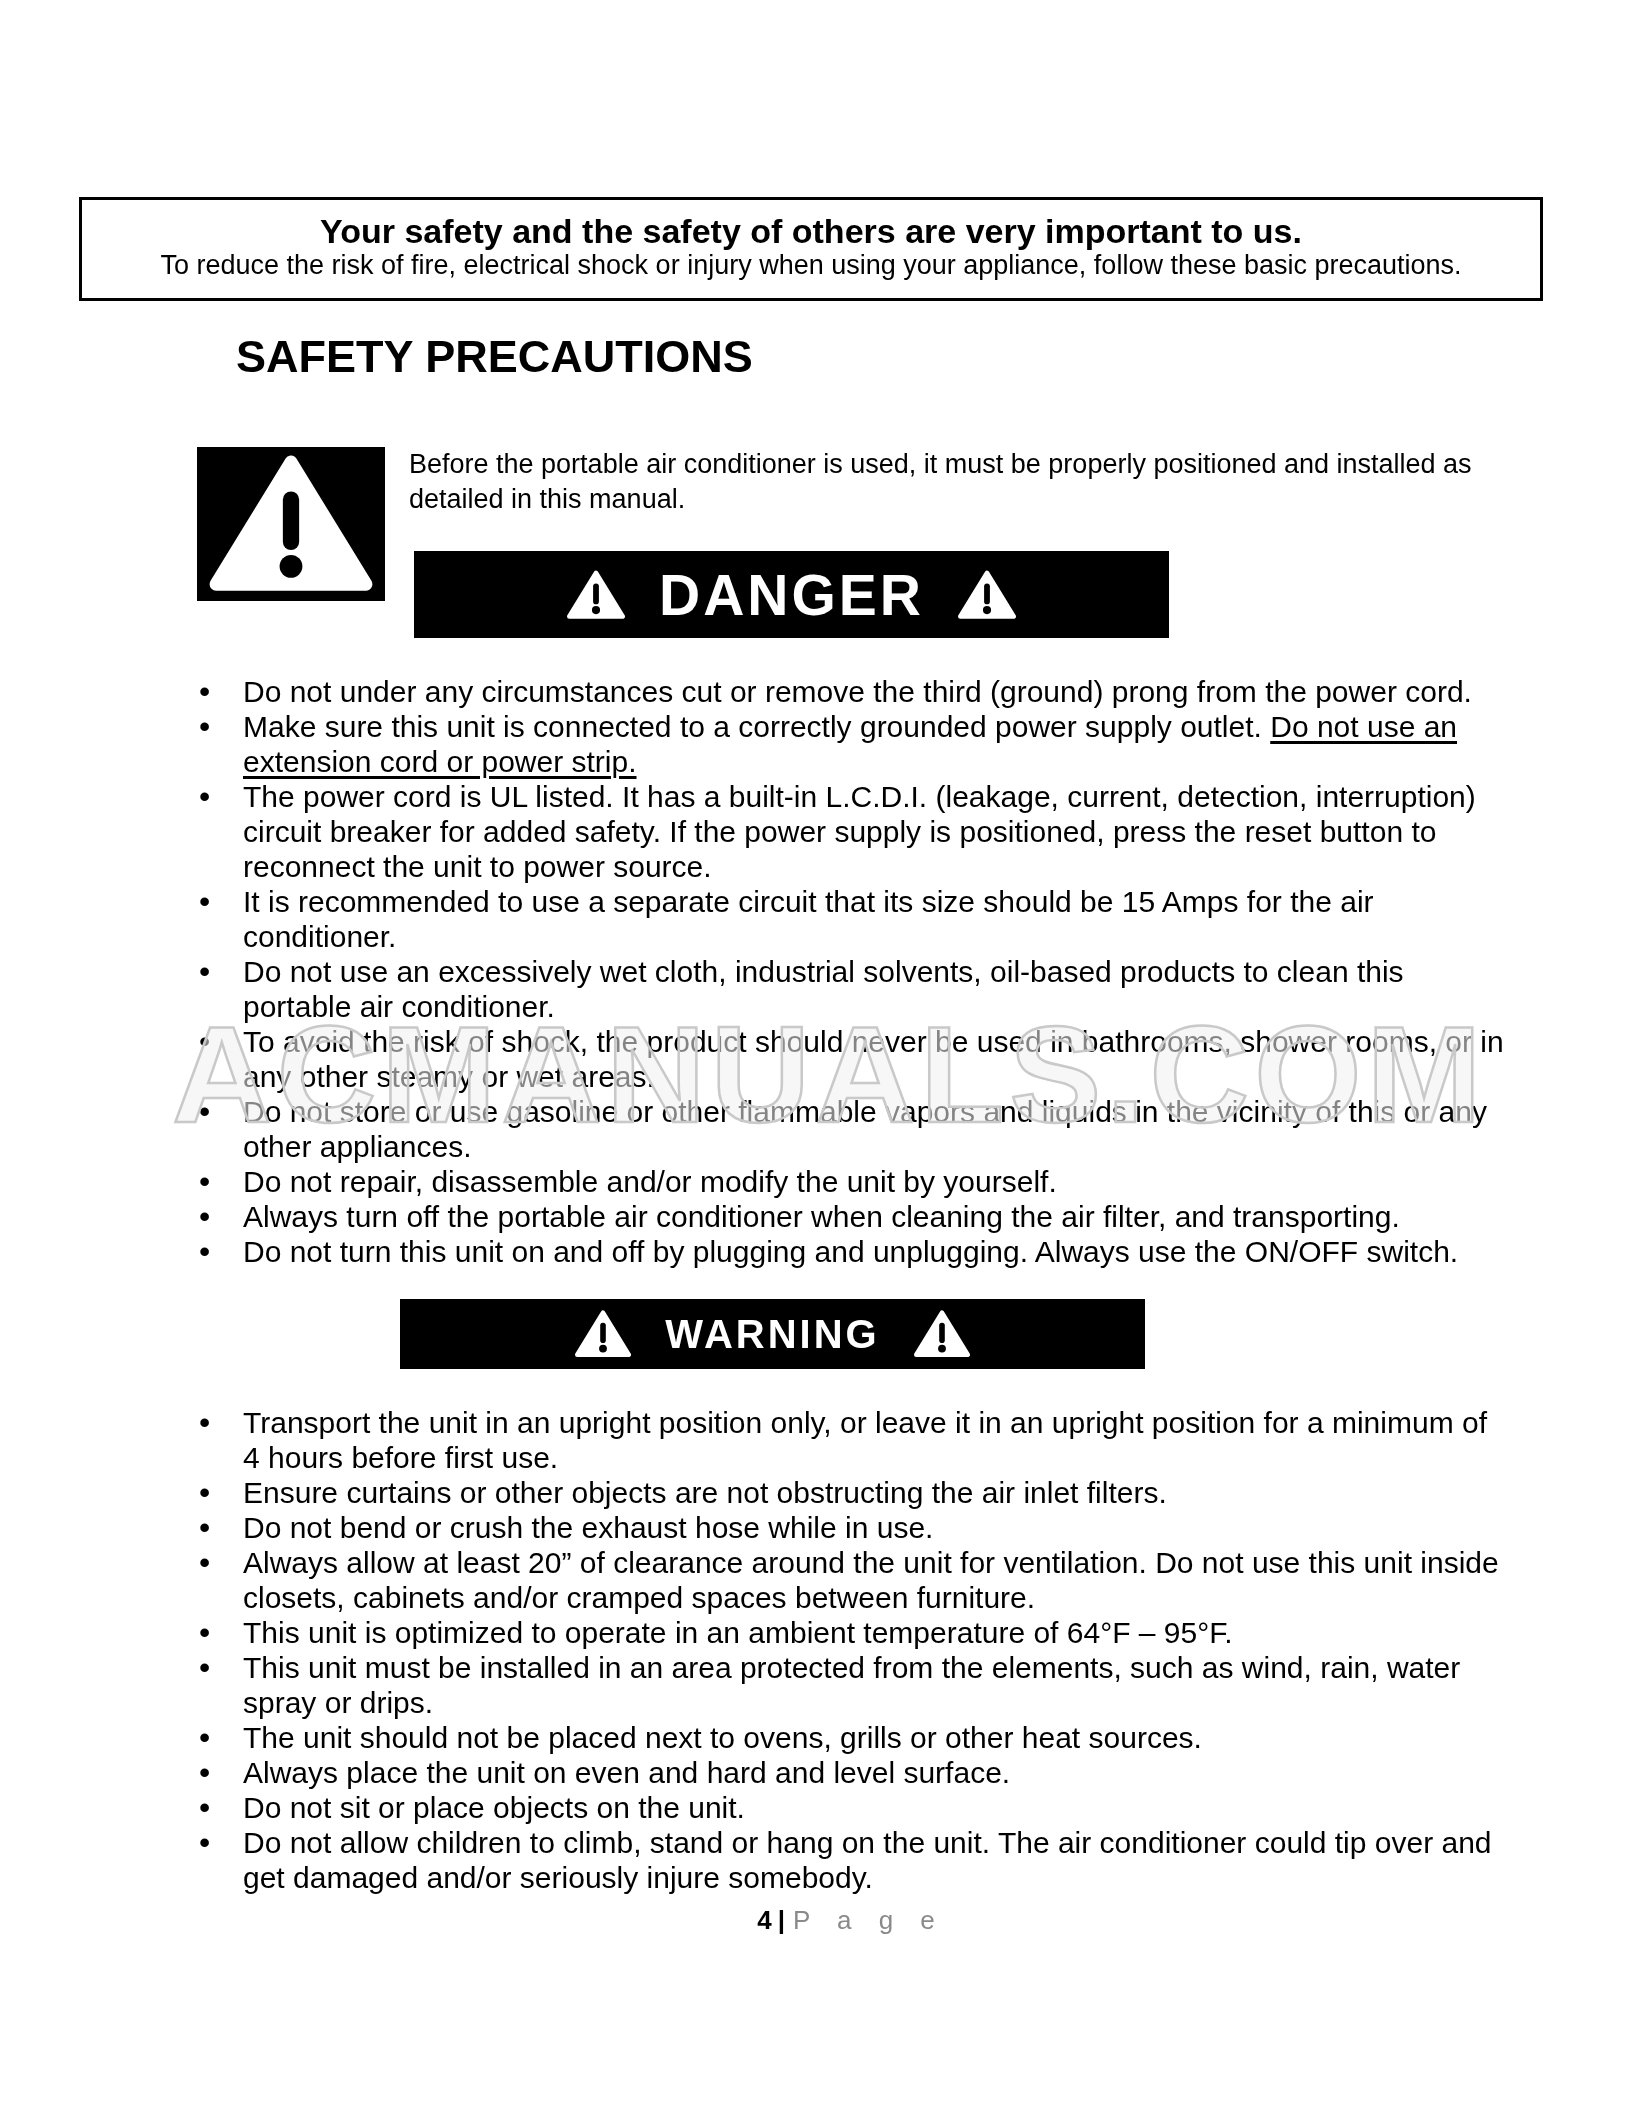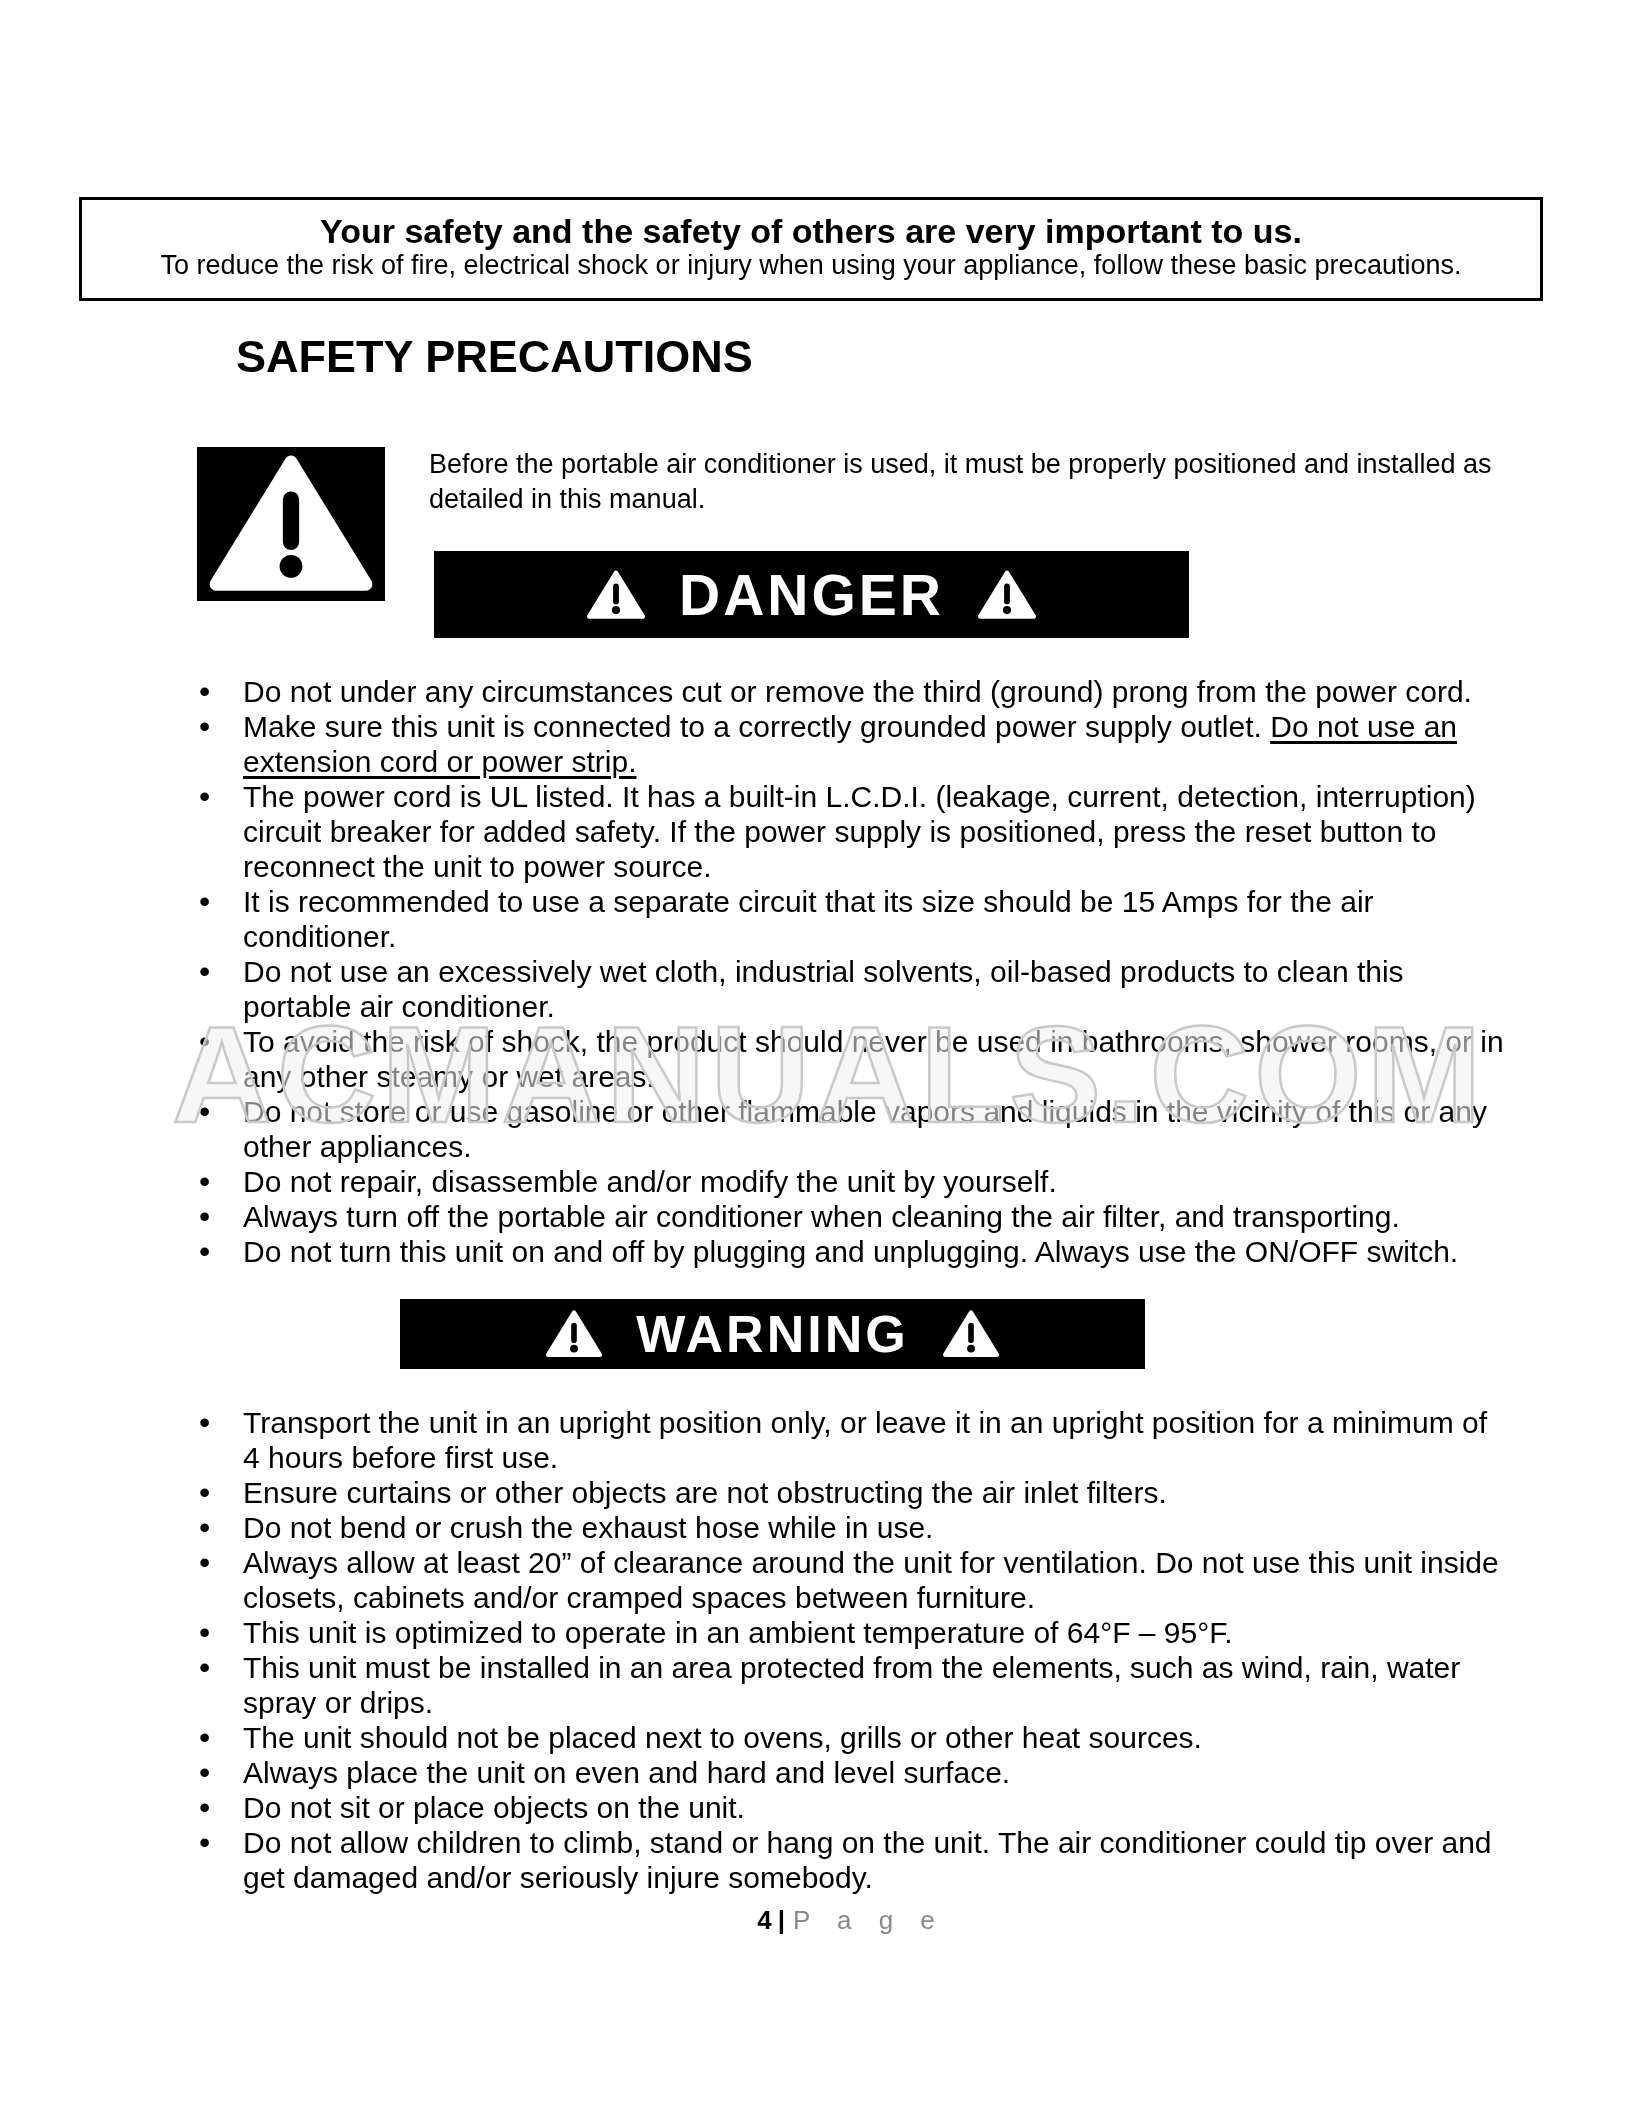--- a/index.html
+++ b/index.html
@@ -31,21 +31,21 @@
 
   h1.page-title {
     margin-top: 30px;
     font-size: 45px;
     font-weight: bold;
     letter-spacing: 0px;
     margin-left: 39px;
   }
 
   
-  .intro-row { margin-top: 64px; display: flex; align-items: flex-start; gap: 20px; }
+  .intro-row { margin-top: 64px; display: flex; align-items: flex-start; }
   .intro-icon {
     width: 188px; height: 154px;
     background: #000;
     flex: 0 0 auto;
     display: flex; align-items: center; justify-content: center;
   }
   .intro-icon svg { width: 176px; height: 140px; }
   .intro-right { margin-left: 24px; flex: 1 1 auto; }
   .intro-text { font-size: 27px; line-height: 35px; max-width: 1120px; }
 
@@ -69,21 +69,21 @@
     height: 87px;
   }
   .banner.danger .banner-label { font-size: 57px; }
   .banner.danger svg { width: 58px; height: 52px; }
   .banner.warning {
     margin-top: 30px;
     margin-left: 203px;
     width: 745px;
     height: 70px;
   }
-  .banner.warning .banner-label { font-size: 52px; }
+  .banner.warning .banner-label { font-size: 40px; }
   .banner.warning svg { width: 56px; height: 50px; }
 
   ul.bullets {
     list-style: none;
     margin-top: 36px;
     width: 1308px;
   }
   ul.bullets li {
     position: relative;
     padding-left: 46px;

